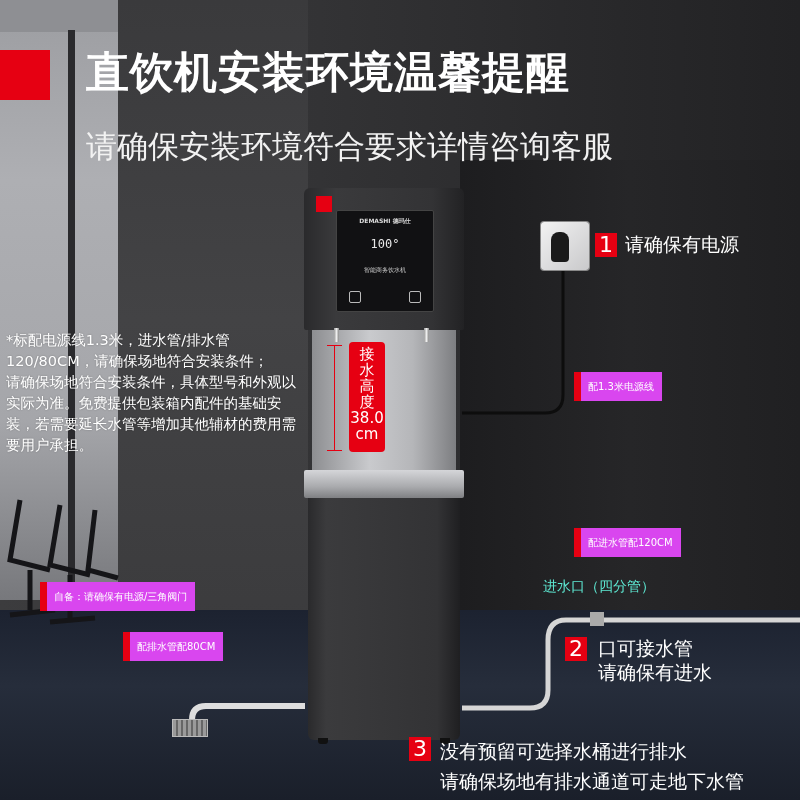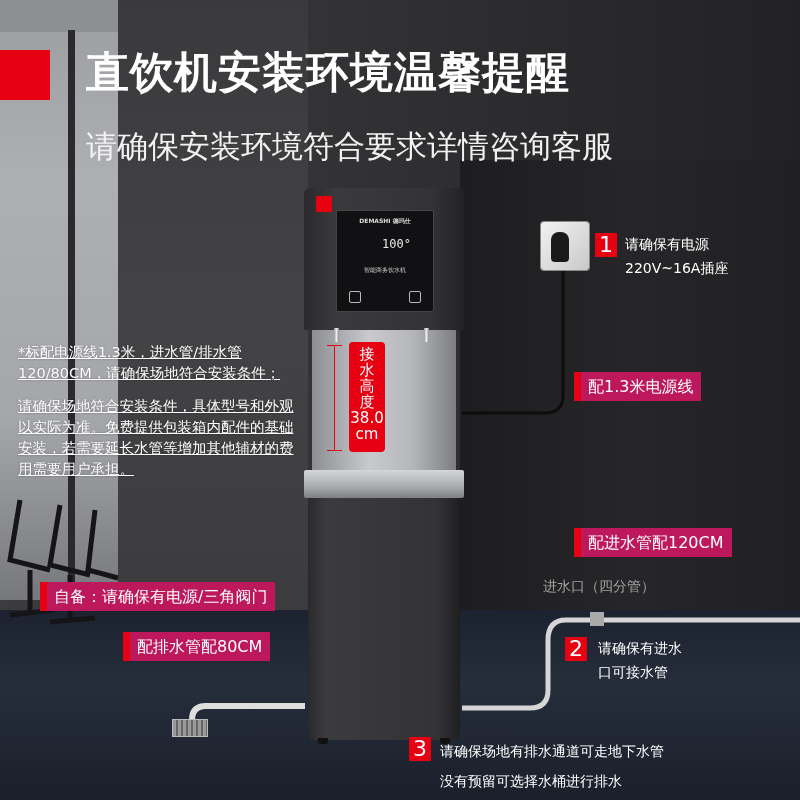--- a/index.html
+++ b/index.html
@@ -19,21 +19,21 @@
   .title-marker { position:absolute; left:0; top:50px; width:50px; height:50px; background:#e60012; }
   .title { position:absolute; left:86px; top:44px; font-size:43px; font-weight:bold; color:#fff; letter-spacing:1px; white-space:nowrap;font-family:Liberation Serif, serif; }
   .subtitle { position:absolute; left:86px; top:126px; font-size:31px; color:#f2f2f2; white-space:nowrap; }
 
   
   .machine { position:absolute; left:304px; top:188px; width:160px; height:558px; }
   .m-head { position:absolute; left:0; top:0; width:160px; height:142px; background:linear-gradient(90deg,#2a2a2c,#3a3a3c 20%,#333335 80%,#222224); border-radius:6px 6px 2px 2px; }
   .m-badge { position:absolute; left:12px; top:8px; width:16px; height:16px; background:#e60012; }
   .m-panel { position:absolute; left:32px; top:22px; width:96px; height:100px; background:#111113; border:1px solid #444; border-radius:2px; }
   .m-brand { position:absolute; left:0; right:0; top:6px; text-align:center; font-size:6px; color:#ddd; font-weight:bold; }
-  .m-display { position:absolute; left:22px; top:18px; width:52px; height:30px; color:#e8e8e8; font-family:"DejaVu Sans Mono",monospace; font-size:12px; text-align:right; line-height:30px; }
+  .m-display { position:absolute; left:22px; top:18px; width:52px; height:30px; color:#e8e8e8; font-family:"DejaVu Sans Mono",monospace; font-size:12px; text-align:center; line-height:30px; }
   .m-caption { position:absolute; left:0; right:0; top:55px; text-align:center; font-size:6px; color:#cfcfcf; }
   .m-btn { position:absolute; top:80px; width:10px; height:10px; border:1px solid #bbb; border-radius:2px; }
   .m-btn.l { left:12px; } .m-btn.r { right:12px; }
   .m-tap { position:absolute; top:140px; width:5px; height:14px; background:linear-gradient(90deg,#999,#eee,#888); }
   .m-tap.l { left:30px; } .m-tap.r { left:120px; }
   .m-mid { position:absolute; left:8px; top:142px; width:144px; height:140px; background:linear-gradient(90deg,#8d8e91,#c9cacd 40%,#b5b6b9 70%,#7d7e81); }
   .m-tray { position:absolute; left:0; top:282px; width:160px; height:28px; background:linear-gradient(180deg,#d5d6d9,#a9aaad 60%,#7f8083); border-radius:2px; }
   .m-body { position:absolute; left:4px; top:310px; width:152px; height:242px; background:linear-gradient(90deg,#2a2a2c,#3b3b3d 12%,#333335 85%,#1f1f21); border-radius:0 0 6px 6px; }
   .m-foot { position:absolute; top:550px; width:10px; height:6px; background:#111; border-radius:0 0 3px 3px; }
 
@@ -42,32 +42,32 @@
   .height-line { position:absolute; left:334px; top:345px; width:1px; height:106px; background:#e60012; }
   .height-tick { position:absolute; left:327px; width:15px; height:1px; background:#e60012; }
 
   
   .socket { position:absolute; left:541px; top:222px; width:48px; height:48px; background:linear-gradient(135deg,#f2f2f2,#c9c9cb); border-radius:3px; box-shadow:0 0 0 1px #888; }
   .plug { position:absolute; left:551px; top:232px; width:18px; height:30px; background:#1a1a1a; border-radius:8px 8px 4px 4px; }
   .cord { position:absolute; left:0; top:0; width:800px; height:800px; pointer-events:none; }
 
   
   .num { position:absolute; width:22px; height:24px; background:#e60012; color:#fff; font-size:22px; line-height:24px; text-align:center; }
-  .step-text { position:absolute; color:#fff; font-size:14px; line-height:24px; white-space:nowrap; }
+  .step-text { position:absolute; color:#fff; font-size:19px; line-height:24px; white-space:nowrap; }
 
   
-  .tag { position:absolute; height:29px; background:#be185d; color:#fff; font-size:16px; line-height:29px; white-space:nowrap; padding:0 8px 0 14px; }
+  .tag { position:absolute; height:29px; background:#d946ef; color:#fff; font-size:10px; line-height:29px; white-space:nowrap; padding:0 8px 0 14px; }
   .tag::before { content:""; position:absolute; left:0; top:0; width:7px; height:100%; background:#e60012; }
 
   .note { position:absolute; left:6px; top:330px; width:300px; color:#fff; font-size:14.5px; line-height:21px; text-shadow:0 0 2px rgba(0,0,0,.3); }
-  .note p { margin:12px;text-decoration:underline; }
+  .note p { margin:0; }
 
   .drain-text { position:absolute; left:122px; top:718px; color:#fff; font-size:13.5px; line-height:21px; }
   .drain-grate { position:absolute; left:172px; top:719px; width:34px; height:16px; background:repeating-linear-gradient(90deg,#9a9a9a 0 3px,#666 3px 5px); border:1px solid #bbb; }
-  .inlet-label { position:absolute; left:543px; top:578px; color:#a3a3a3; font-size:14px; white-space:nowrap; }
+  .inlet-label { position:absolute; left:543px; top:578px; color:#5eead4; font-size:14px; white-space:nowrap; }
 </style>
 </head>
 <body>
 
 <div class="scene">
 
   <div class="bg-wall"></div>
   <div class="bg-window-left"></div>
   <div class="bg-window-top"></div>
   <div class="bg-window-mullion"></div>
@@ -135,36 +135,35 @@
     <div>38.0</div>
     <div>cm</div>
   </div>
 
   <div class="socket"></div>
   <div class="plug"></div>
 
   <div class="num" style="left:595px;top:233px">1</div>
   <div class="step-text" style="left:625px;top:232px">
     <div>请确保有电源</div>
-    <div>220V~16A插座</div>
   </div>
 
   <div class="tag" style="left:574px;top:372px">配1.3米电源线</div>
   <div class="tag" style="left:574px;top:528px">配进水管配120CM</div>
   <div class="tag" style="left:40px;top:582px">自备：请确保有电源/三角阀门</div>
   <div class="tag" style="left:123px;top:632px">配排水管配80CM</div>
 
   <div class="inlet-label">进水口（四分管）</div>
 
   <div class="num" style="left:565px;top:637px">2</div>
   <div class="step-text" style="left:598px;top:636px">
+    <div>口可接水管</div>
     <div>请确保有进水</div>
-    <div>口可接水管</div>
   </div>
 
   <div class="drain-grate"></div>
 
   <div class="num" style="left:409px;top:737px">3</div>
   <div class="step-text" style="left:440px;top:736px">
+    <div style="line-height:30px">没有预留可选择水桶进行排水</div>
     <div style="line-height:30px">请确保场地有排水通道可走地下水管</div>
-    <div style="line-height:30px">没有预留可选择水桶进行排水</div>
   </div>
 </div>
 
 </body></html>

